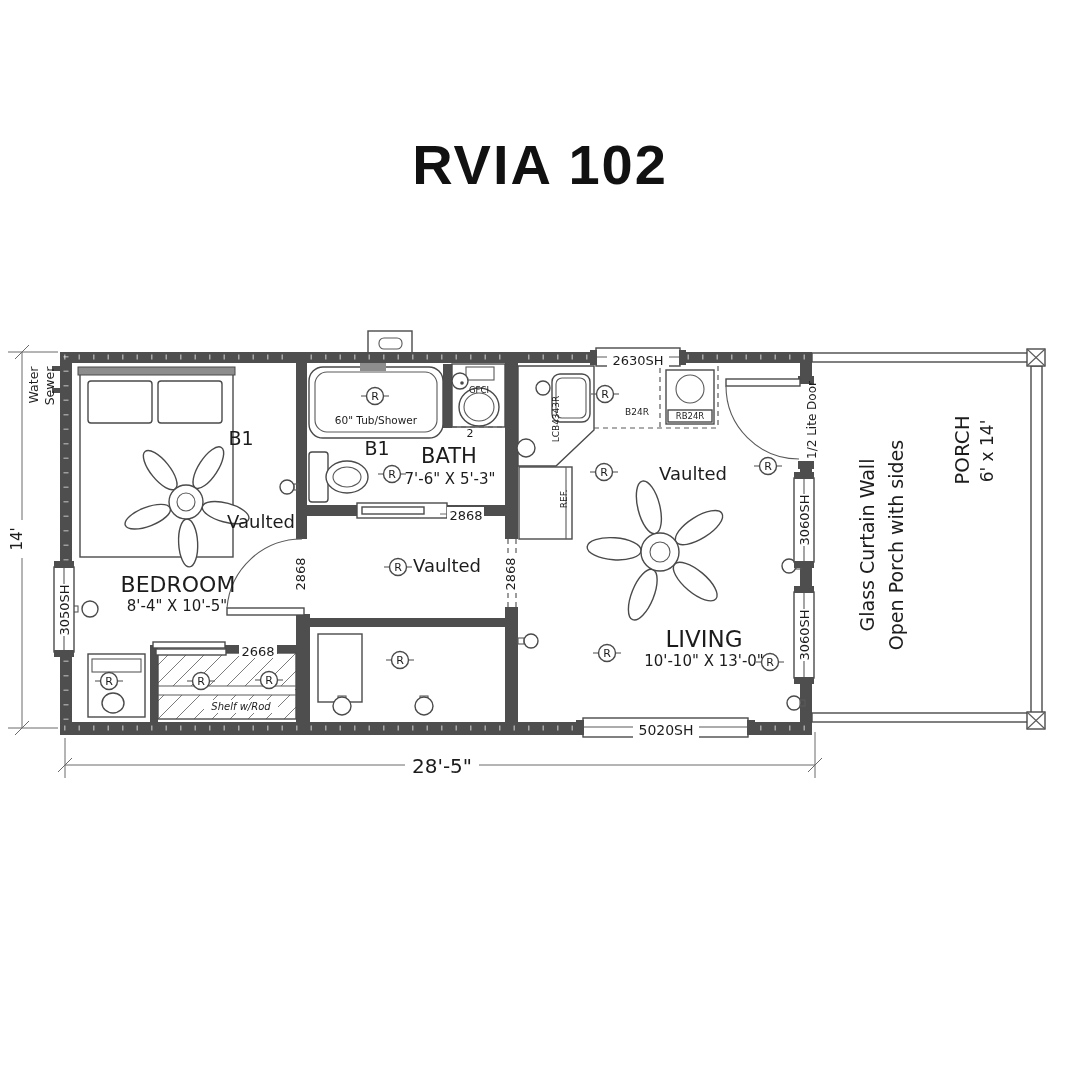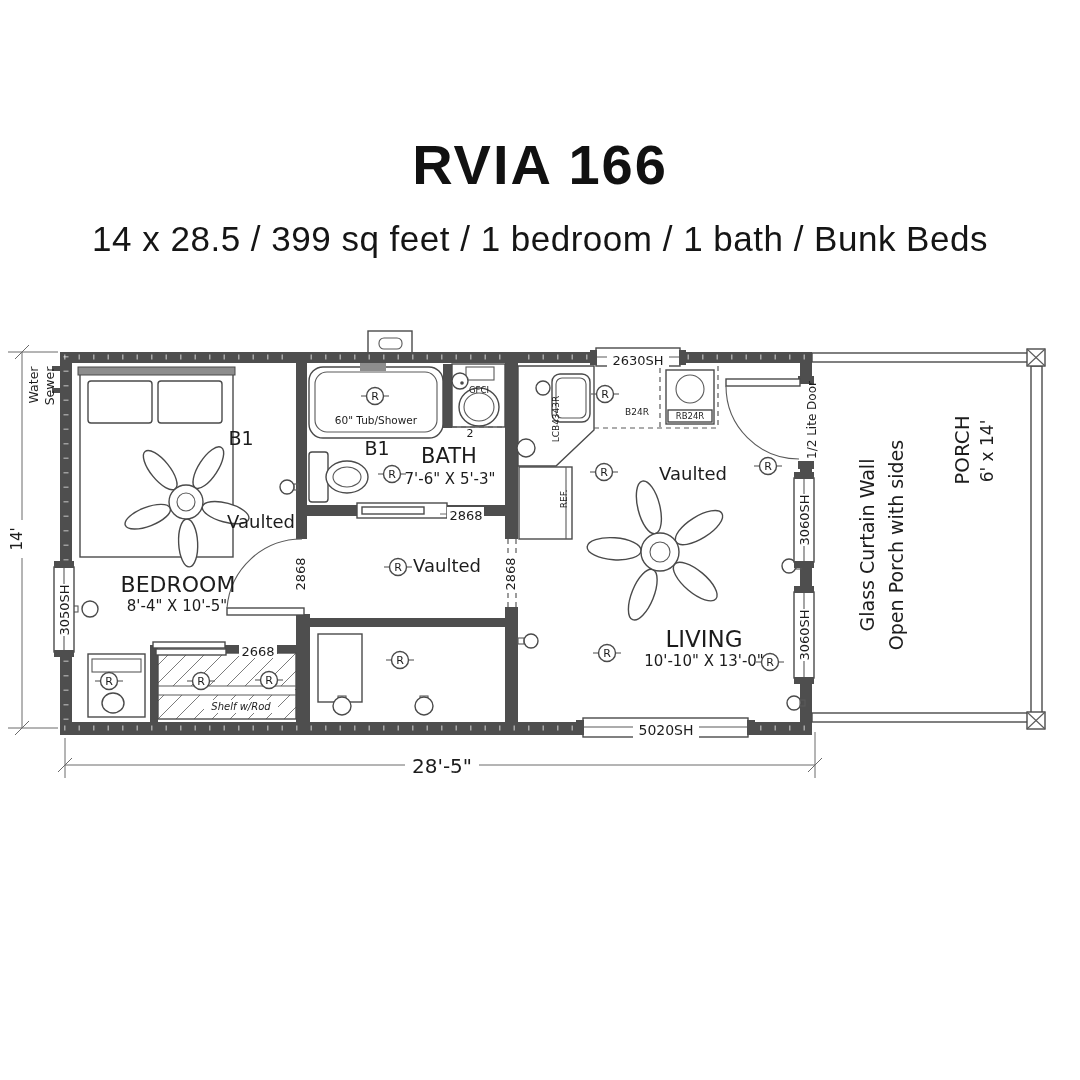--- a/index.html
+++ b/index.html
@@ -19,22 +19,21 @@
   .dash{fill:none;stroke:#5a5a5a;stroke-width:1.2;stroke-dasharray:5 4;}
   .dim{stroke:#6a6a6a;stroke-width:1;fill:none;}
   .whitebg{fill:#ffffff;}
   .hatch{stroke:#7c7c7c;stroke-width:1;}
 </style>
 </head>
 <body>
 
 <div class="page">
   <div class="hdr">
-    <h1>RVIA 166</h1>
-    <p>14 x 28.5 / 399 sq feet / 1 bedroom / 1 bath / Bunk Beds</p>
+    <h1>RVIA 102</h1>
   </div>
 
   <svg class="plan" width="1080" height="1080" viewBox="0 0 1080 1080">
 
     <g>
       <rect class="fix" x="368" y="331" width="44" height="24"></rect>
       <rect class="fixl" x="379" y="338" width="23" height="11" rx="5"></rect>
     </g>
 
     <g>

